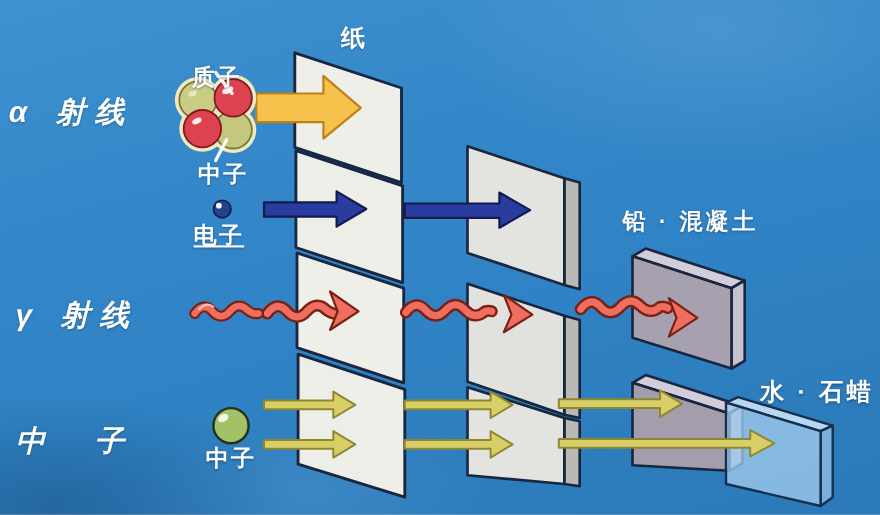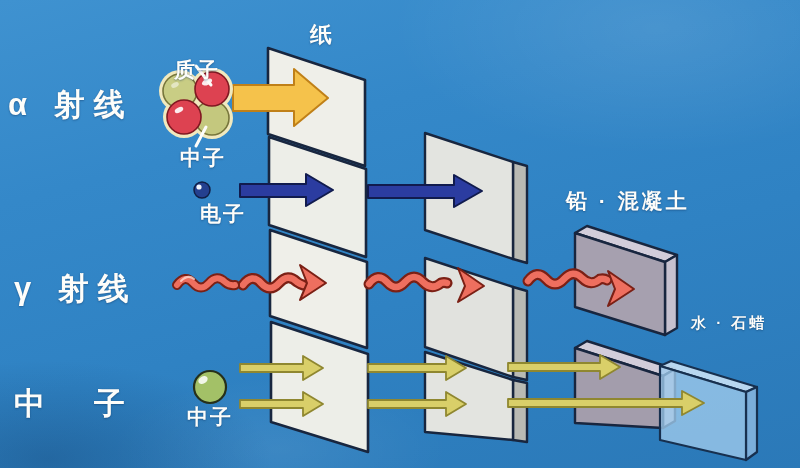--- a/index.html
+++ b/index.html
@@ -10,21 +10,21 @@
       radial-gradient(40% 30% at 6% 98%, rgba(8,40,80,0.28), rgba(8,40,80,0) 70%),
       radial-gradient(30% 22% at 35% 96%, rgba(255,255,255,0.07), rgba(255,255,255,0) 70%),
       linear-gradient(165deg,#3F92D0 0%, #3488C9 30%, #2F82C3 60%, #2B79B8 100%);
     font-family:"Liberation Sans","DejaVu Sans",sans-serif;
   }
   .stage svg{position:absolute;left:0;top:0;}
   .lbl{
     position:absolute;color:#FDFDFA;font-weight:bold;white-space:nowrap;
     text-shadow:0 1px 2px rgba(10,40,80,0.35), 0 0 1px rgba(10,40,80,0.3);
   }
-  .row-lbl{font-size:31px;letter-spacing:9px;}
+  .row-lbl{font-size:27px;letter-spacing:9px;font-style:italic;}
   .src-lbl{font-size:21px;letter-spacing:2px;}
   .bar-lbl{font-size:22px;letter-spacing:3px;}
 </style>
 </head>
 <body>
 
 <div class="stage">
 
   <svg width="800" height="468" viewBox="0 0 800 468">
 
@@ -129,20 +129,20 @@
       <ellipse cx="203" cy="380" rx="5" ry="3.5" fill="#FFFFFF" opacity="0.85" transform="rotate(-30 203 380)"></ellipse>
     </g>
   </svg>
 
   <div class="lbl row-lbl" style="left:8px;top:84px;">α 射线</div>
   <div class="lbl row-lbl" style="left:14px;top:268px;text-align:center;">γ 射线</div>
   <div class="lbl row-lbl" style="left:14px;top:360px;margin-top:23px;">中　子</div>
 
   <div class="lbl src-lbl" style="left:163px;top:56px;margin-left:11px;">质子</div>
   <div class="lbl src-lbl" style="left:180px;top:144px;">中子</div>
-  <div class="lbl src-lbl" style="left:200px;top:200px;">电子</div>
+  <div class="lbl src-lbl" style="left:176px;top:200px;text-decoration:underline;">电子</div>
   <div class="lbl src-lbl" style="left:187px;top:403px;">中子</div>
 
   <div class="lbl bar-lbl" style="left:310px;top:20px;">纸</div>
   <div class="lbl bar-lbl" style="left:566px;top:187px;font-size:21px;text-align:right;">铅 · 混凝土</div>
-  <div class="lbl bar-lbl" style="left:691px;top:314px;font-size:15px;">水 · 石蜡</div>
+  <div class="lbl bar-lbl" style="left:691px;top:342px;font-size:22px;">水 · 石蜡</div>
 
 </div>
 
 </body></html>

